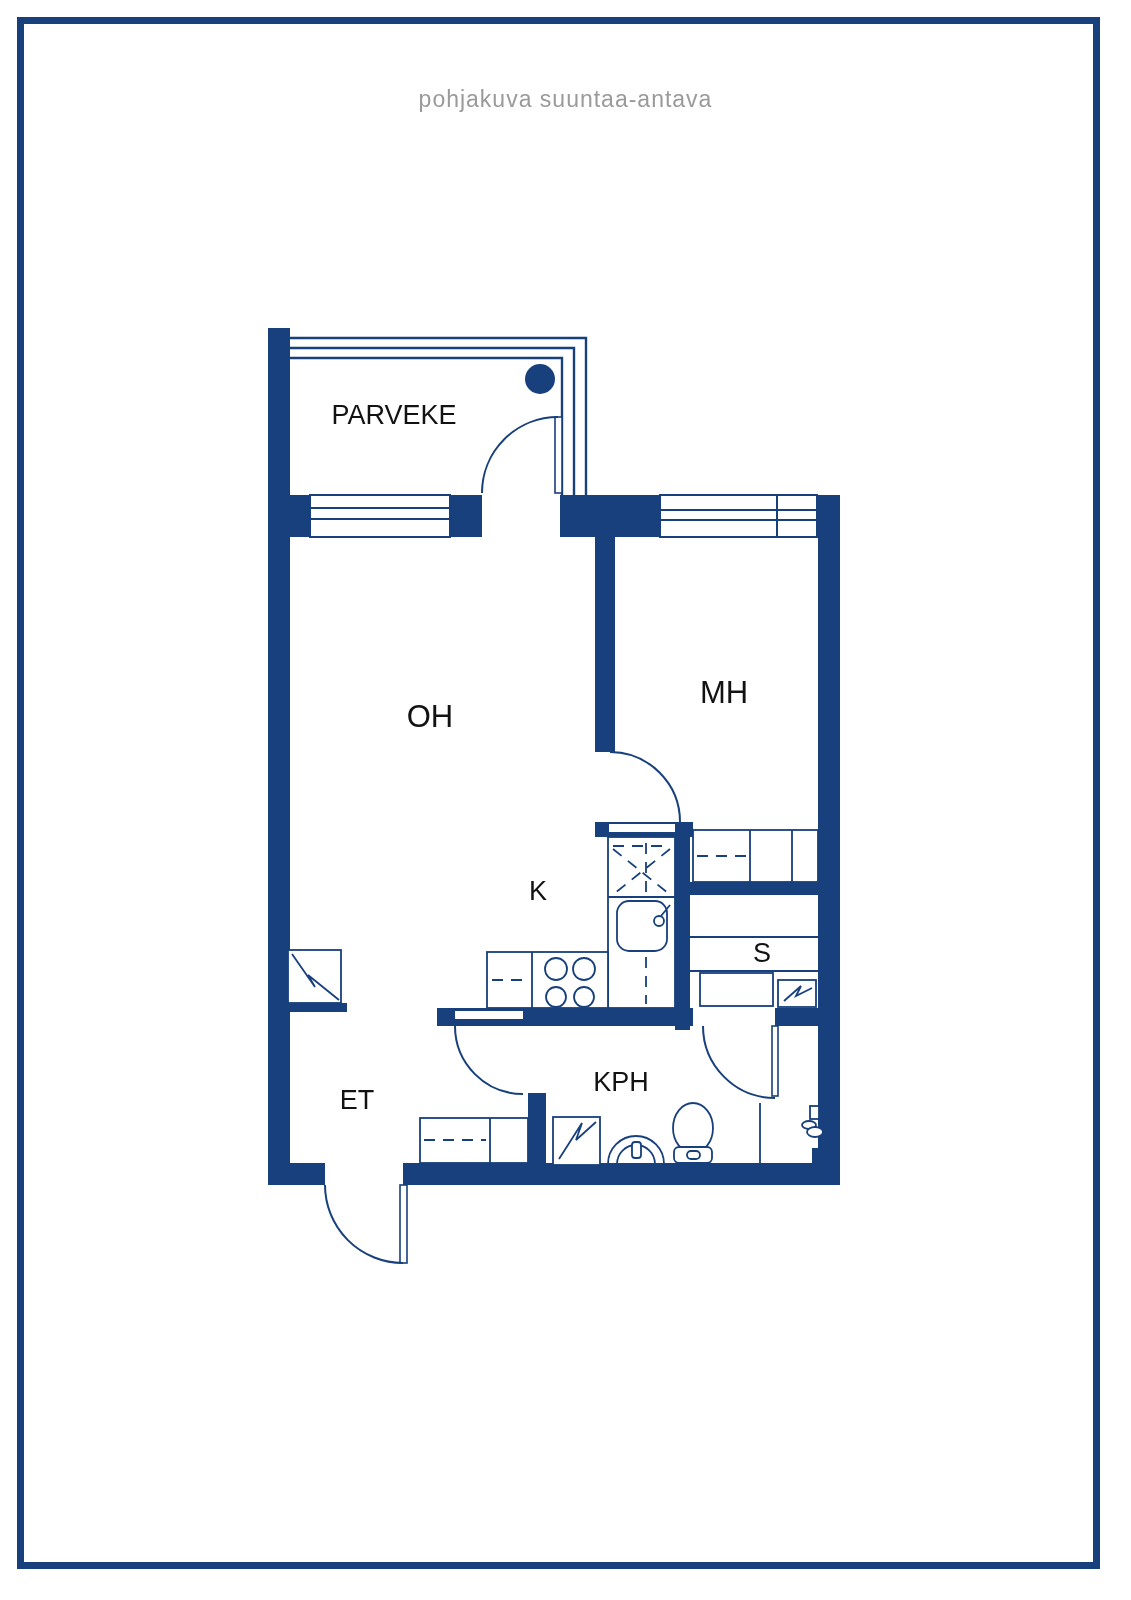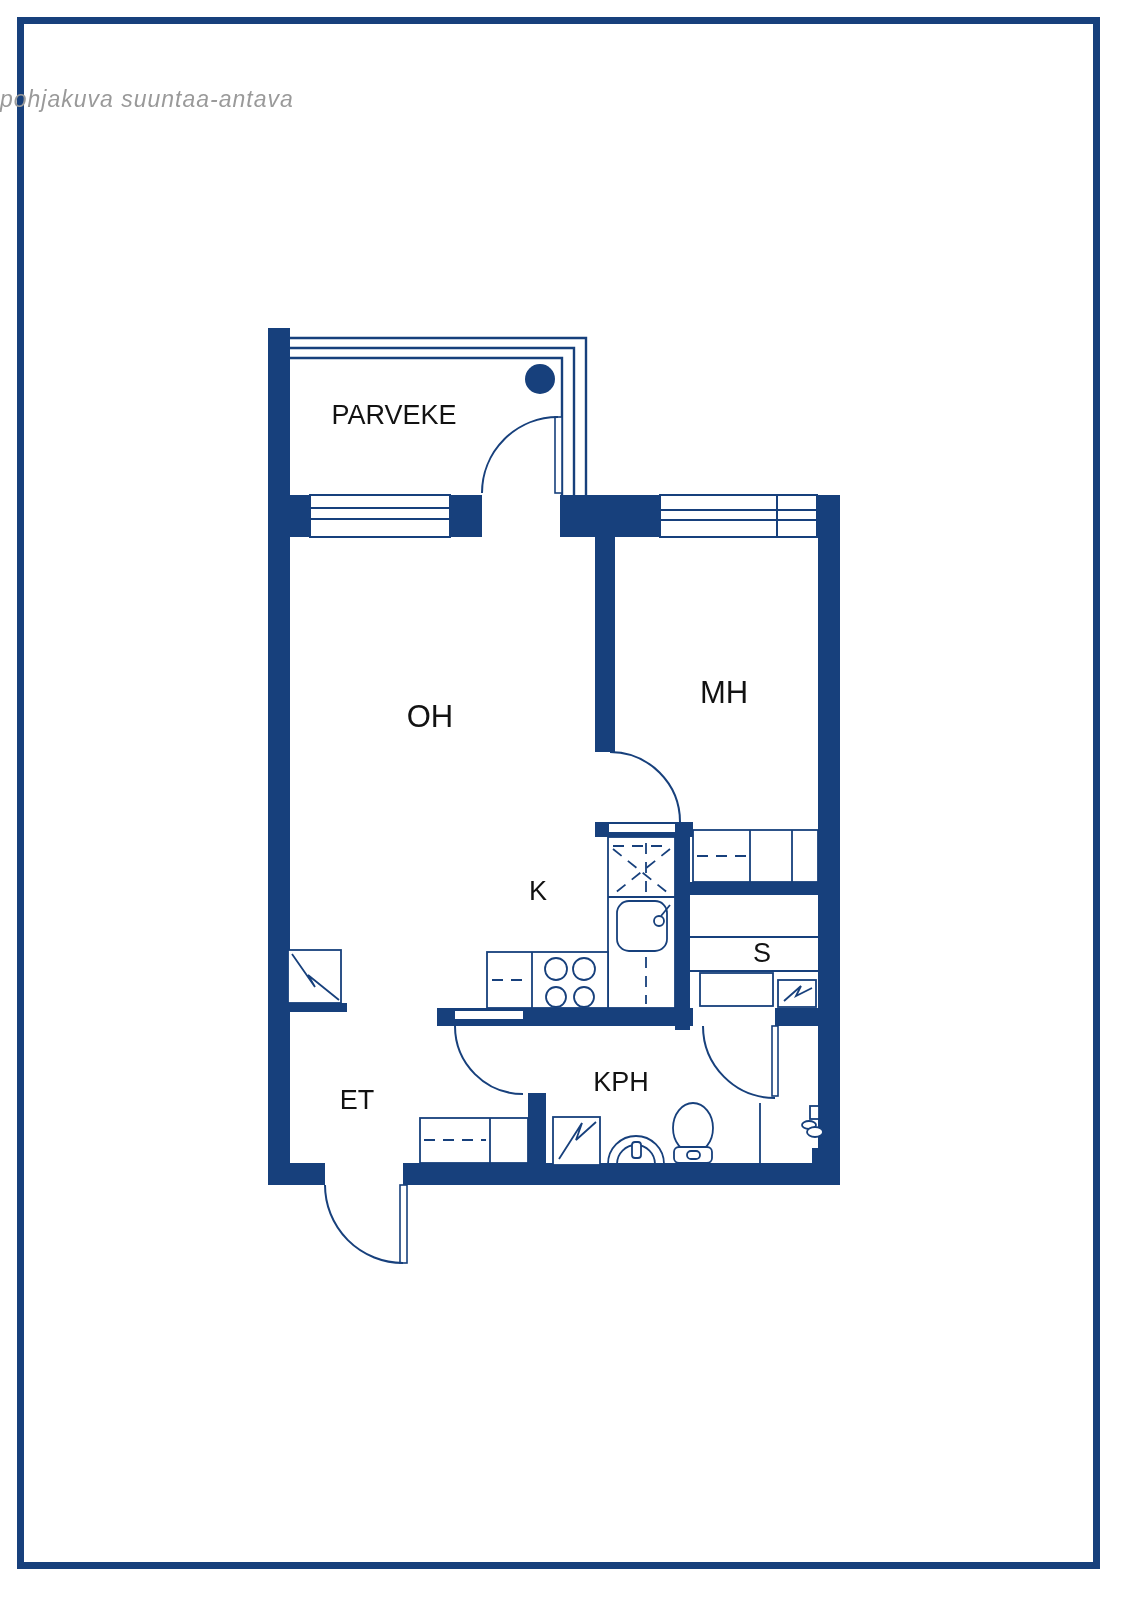--- a/index.html
+++ b/index.html
@@ -5,22 +5,22 @@
   html,body{margin:0;padding:0;}
   body{
     width:1131px;height:1600px;position:relative;overflow:hidden;
     background:#ffffff;font-family:"Liberation Sans", sans-serif;
   }
   .frame{
     position:absolute;left:17px;top:17px;width:1083px;height:1552px;
     border:7px solid #17407C;box-sizing:border-box;
   }
   .title{
-    position:absolute;top:86px;left:0;width:100%;text-align:left;
-    font-size:23px;letter-spacing:1px;color:#9A9A9A;font-style:italic;
+    position:absolute;top:86px;left:0;width:100%;text-align:center;
+    font-size:23px;letter-spacing:1px;color:#9A9A9A;
   }
   svg.plan{position:absolute;left:0;top:0;}
   .wall{fill:#17407C;stroke:none;}
   .thin{fill:none;stroke:#17407C;stroke-width:2;}
   .rail{fill:none;stroke:#17407C;stroke-width:2.4;}
   .arc{fill:none;stroke:#17407C;stroke-width:2;}
   .leaf{fill:#ffffff;stroke:#17407C;stroke-width:1.6;}
   .slot{fill:#ffffff;stroke:none;}
   .win{fill:#ffffff;stroke:#17407C;stroke-width:2;}
   .fix{fill:#ffffff;stroke:#17407C;stroke-width:1.8;}

